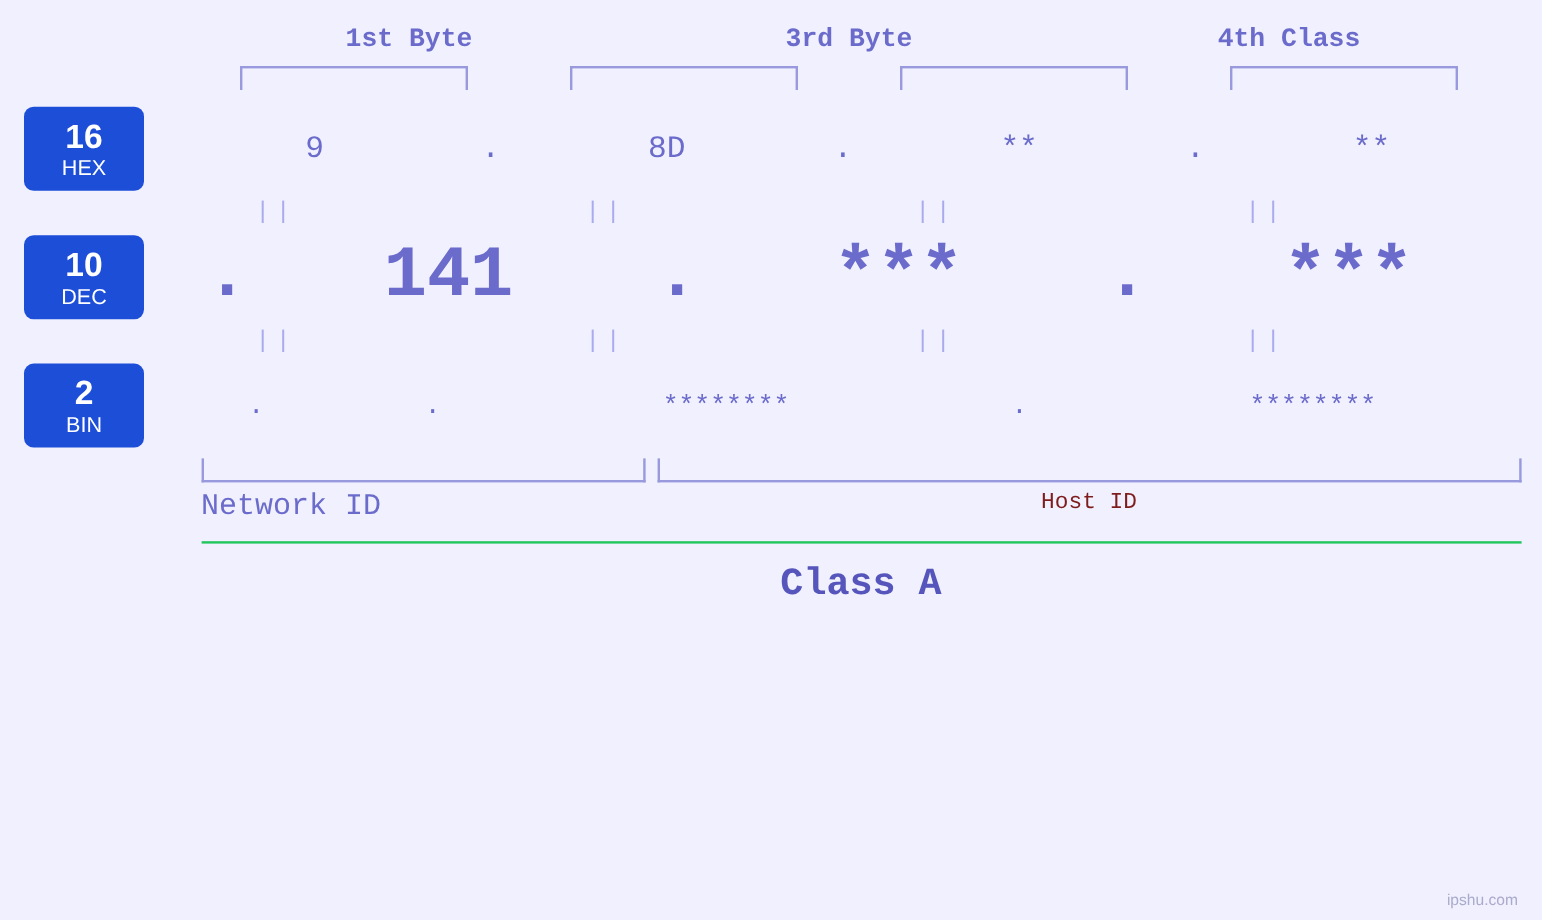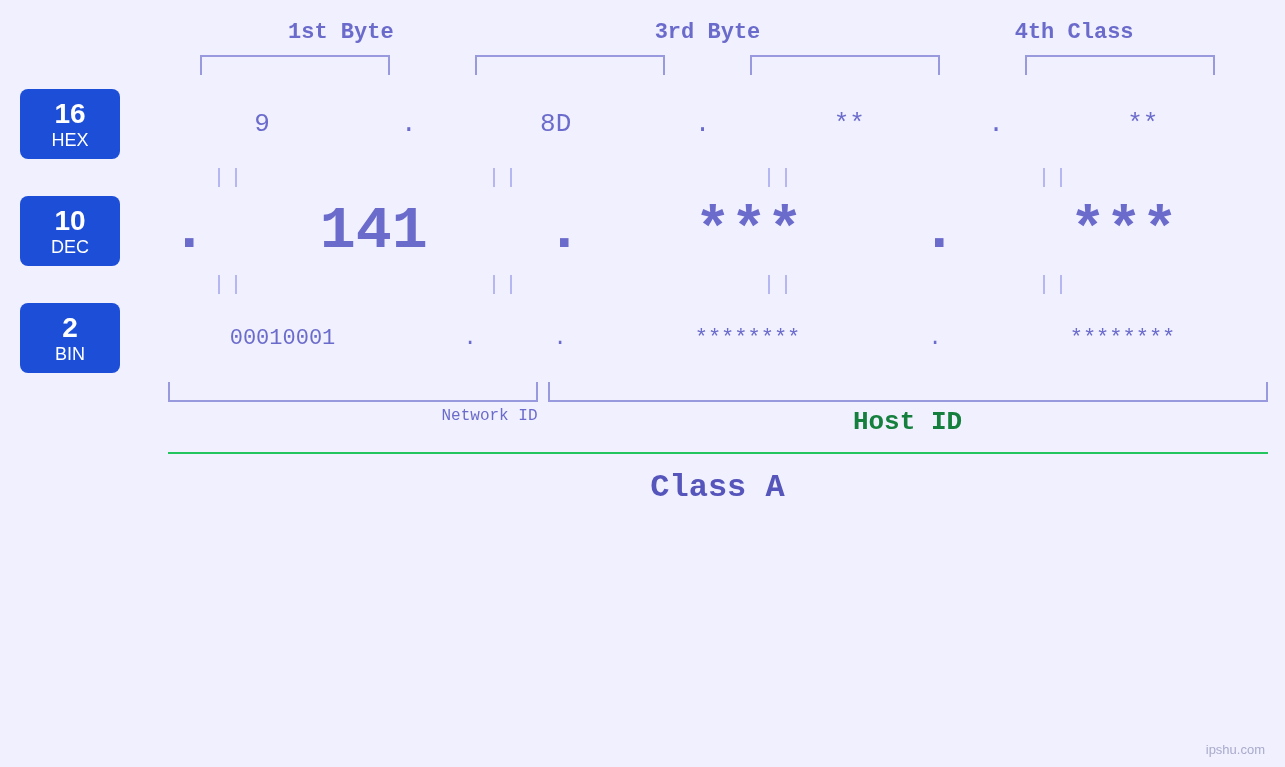--- a/index.html
+++ b/index.html
@@ -187,34 +187,33 @@
     }
 
     .bracket-labels {
       display: flex;
       width: 100%;
       margin-top: 5px;
     }
 
     .network-label {
       width: 370px;
-      text-align: right;
-      color: #6b6bcc;
-      font-size: 16px;
+      text-align: left;
+      color: #6b6bcc;
+      font-size: 25px;
       font-family: 'Courier New', Courier, monospace;
     }
 
     .host-label {
       flex: 1;
       text-align: center;
-      color: #15803d;
-      font-size: 26px;
+      color: #7f1d1d;
+      font-size: 19px;
       font-family: 'Courier New', Courier, monospace;
       margin-left: 10px;
-      font-weight: bold;
     }
 
     
     .class-section {
       width: 1100px;
       margin-left: 150px;
       margin-top: 15px;
       border-top: 2px solid #22c55e;
       padding-top: 15px;
       text-align: center;
@@ -306,21 +305,20 @@
     <div class="eq-sign">||</div>
     <div class="eq-sign">||</div>
   </div>
 
   <div class="row">
     <div class="base-label">
       <span class="base-num">2</span>
       <span class="base-name">BIN</span>
     </div>
     <div class="hex-row-values">
-      <span class="byte-value small">00010001</span>
       <span class="dot-medium">.</span>
       <span class="dot-medium">.</span>
       <span class="byte-value small">********</span>
       <span class="dot-medium">.</span>
       <span class="byte-value small">********</span>
     </div>
   </div>
 
   <div class="bottom-section">
     <div class="bottom-brackets">

